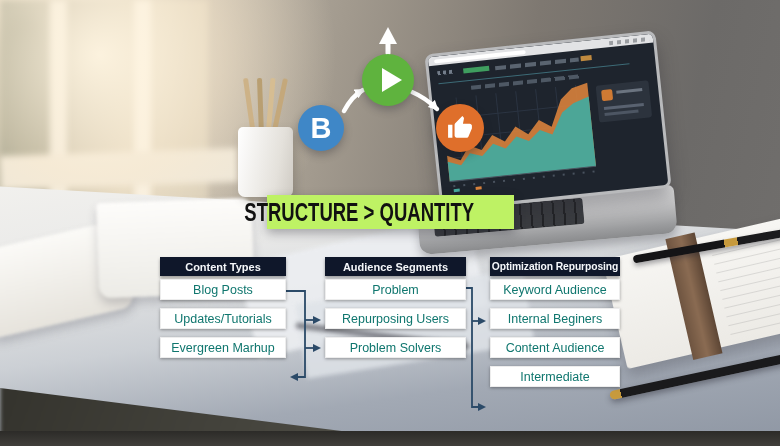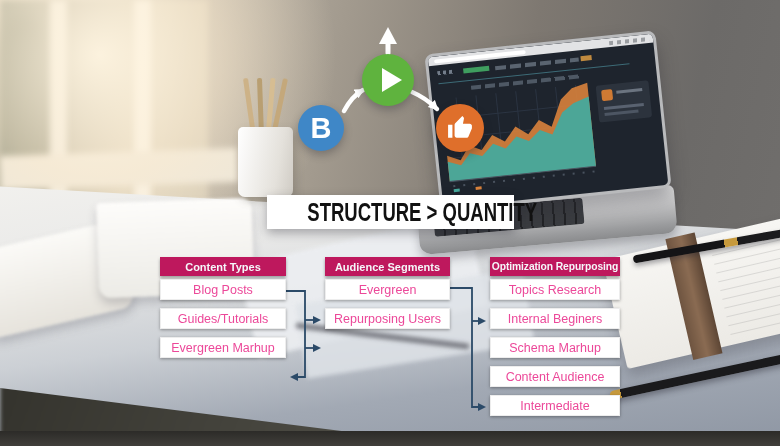--- a/index.html
+++ b/index.html
@@ -77,33 +77,33 @@
   
   .circle{border-radius:50%;display:flex;align-items:center;justify-content:center;
           box-shadow:0 4px 8px rgba(30,30,40,.3);color:#fff;}
   .ic-blog{left:298px;top:105px;width:46px;height:46px;background:#3f87c7;font-size:29px;font-weight:bold;}
   .ic-video{left:362px;top:54px;width:52px;height:52px;background:#5fb33e;}
   .play-tri{width:0;height:0;border-top:12px solid transparent;border-bottom:12px solid transparent;
             border-left:20px solid #fff;margin-left:7px;}
   .ic-thumb{left:436px;top:104px;width:48px;height:48px;background:#df6f2b;}
 
   
-  .banner{left:267px;top:195px;width:247px;height:34px;background:#ffffff;display:flex;align-items:center;
-          justify-content:flex-start;box-shadow:0 4px 10px rgba(30,30,40,.35);}
+  .banner{left:267px;top:195px;width:247px;height:34px;background:#bef264;display:flex;align-items:center;
+          justify-content:flex-end;box-shadow:0 4px 10px rgba(30,30,40,.35);}
   .banner-text{font-weight:800;font-size:25px;color:#111;transform:scaleX(.74);white-space:nowrap;letter-spacing:0;}
 
   
   .col{display:flex;flex-direction:column;}
   .col-1{left:160px;top:257px;width:126px;}
-  .col-2{left:325px;top:257px;width:125px;}
+  .col-2{left:325px;top:257px;width:141px;}
   .col-3{left:490px;top:257px;width:130px;}
-  .hdr{height:19px;margin-bottom:3px;background:#be185d;color:#f5f7fa;font-size:11px;font-weight:600;
+  .hdr{height:19px;margin-bottom:3px;background:#0f172a;color:#f5f7fa;font-size:11px;font-weight:600;
        display:flex;align-items:center;justify-content:center;box-shadow:0 2px 3px rgba(0,0,0,.35);}
   .hdr-sm{font-size:10.3px;letter-spacing:-.1px;}
-  .box{height:21px;margin-bottom:8px;background:#fff;color:#ec4899;font-size:12.5px;
+  .box{height:21px;margin-bottom:8px;background:#fff;color:#0f766e;font-size:12.5px;
        display:flex;align-items:center;justify-content:center;border:1px solid rgba(0,0,0,.07);
        box-sizing:border-box;box-shadow:0 1px 3px rgba(0,0,0,.35);text-align:right;}
   svg.overlay{left:0;top:0;pointer-events:none;}
 </style>
 </head>
 <body>
 
 <div class="stage">
 
   <div class="abs bg-wall"></div>
@@ -221,32 +221,32 @@
       <path d="M305 320 L319 320" marker-end="url(#na)"></path>
       <path d="M305 348 L319 348" marker-end="url(#na)"></path>
       <path d="M450 288 L472 288 L472 407 L484 407" marker-end="url(#na)"></path>
       <path d="M472 321 L484 321" marker-end="url(#na)"></path>
     </g>
   </svg>
 
   <div class="abs col col-1">
     <div class="hdr">Content Types</div>
     <div class="box">Blog Posts</div>
-    <div class="box">Guides/Tutorials</div>
+    <div class="box">Updates/Tutorials</div>
     <div class="box">Evergreen Marhup</div>
   </div>
 
   <div class="abs col col-2">
     <div class="hdr">Audience Segments</div>
-    <div class="box">Evergreen</div>
+    <div class="box">Problem</div>
     <div class="box">Repurposing Users</div>
+    <div class="box">Problem Solvers</div>
   </div>
 
   <div class="abs col col-3">
     <div class="hdr hdr-sm">Optimization Repurposing</div>
-    <div class="box">Topics Research</div>
+    <div class="box">Keyword Audience</div>
     <div class="box">Internal Beginers</div>
-    <div class="box">Schema Marhup</div>
     <div class="box">Content Audience</div>
     <div class="box">Intermediate</div>
   </div>
 
 </div>
 
 </body></html>

